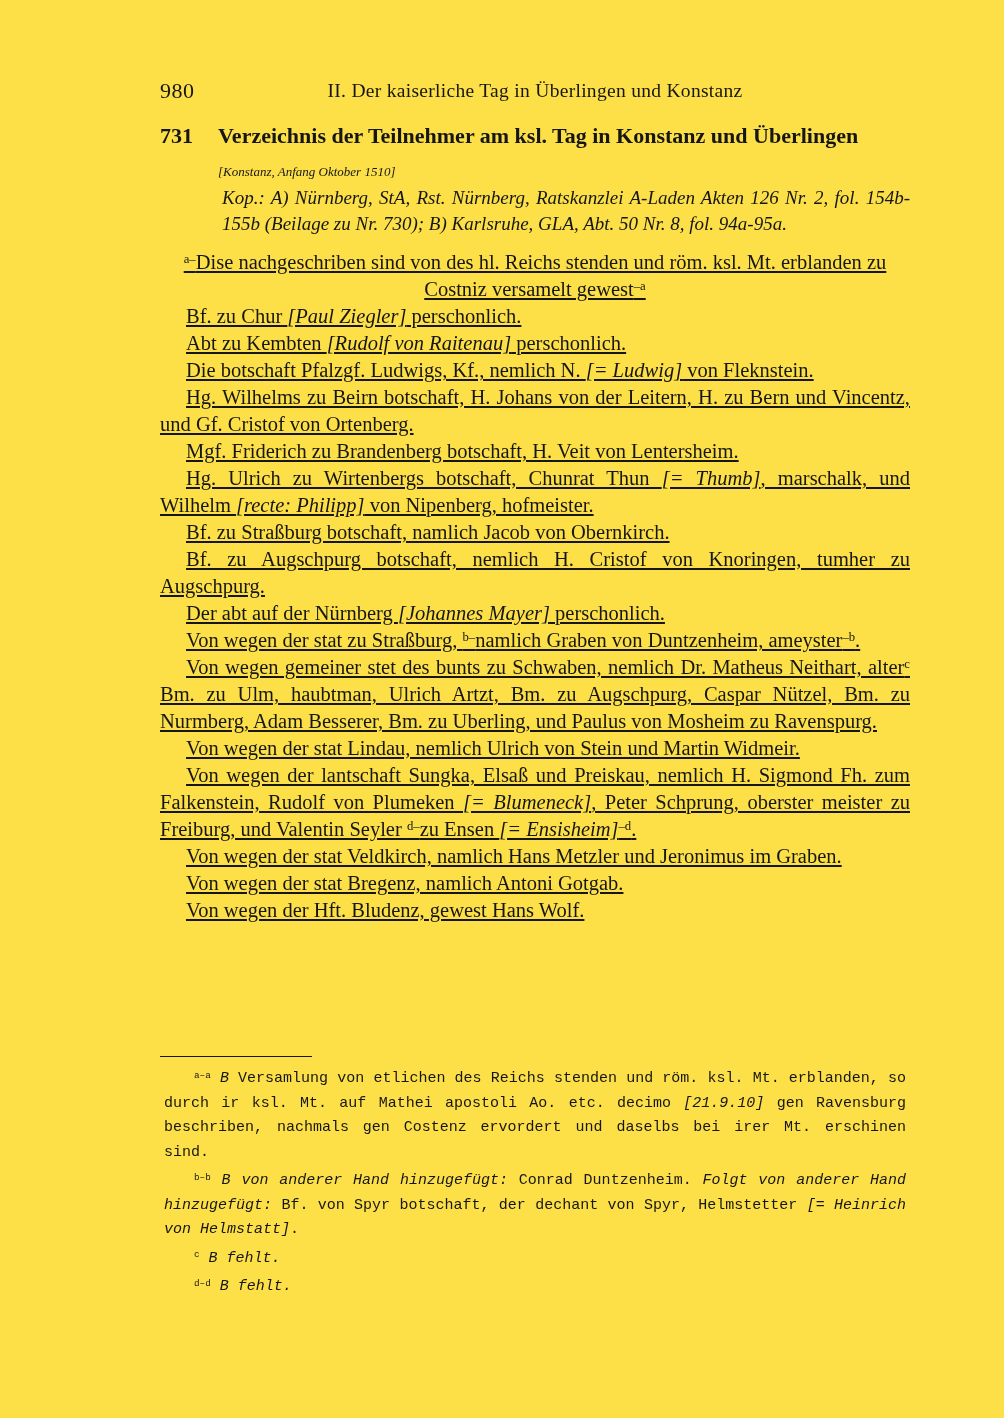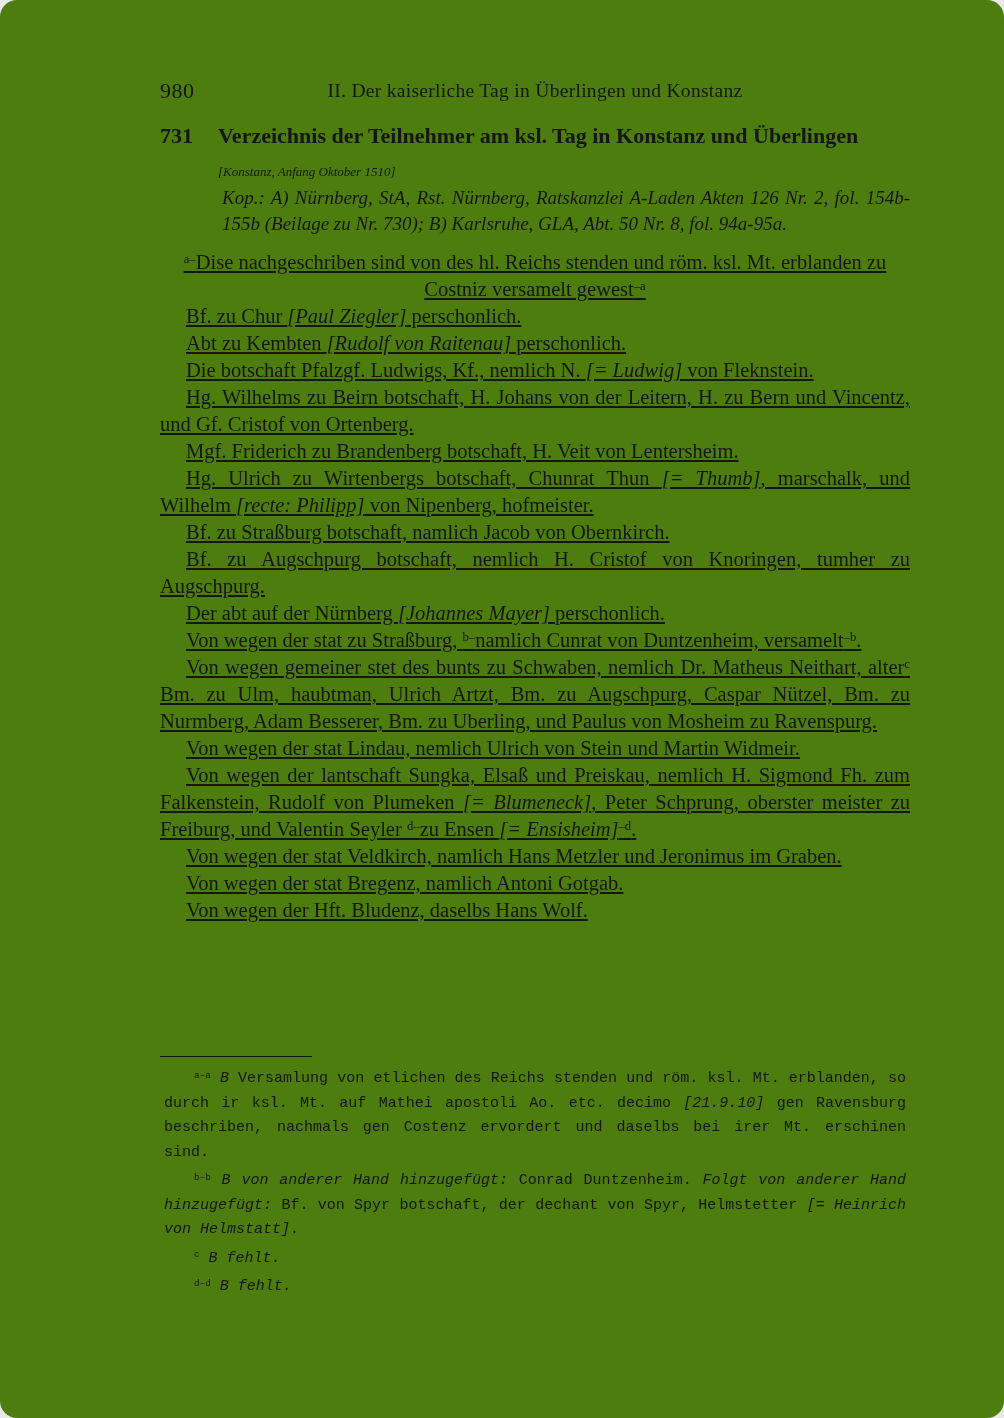--- a/index.html
+++ b/index.html
@@ -1,27 +1,26 @@
 <!DOCTYPE html>
 <html><head>
 <meta charset="utf-8">
 <style>
   html, body { margin: 0; padding: 0; background: #e8e8e8; }
   .page {
     position: relative;
     width: 1004px;
     height: 1418px;
     margin: 0 auto;
-    background: #4d7c0f;
+    background: #fde047;
     box-sizing: border-box;
     padding: 78px 94px 0 160px;
     font-family: "Liberation Serif", "DejaVu Serif", serif;
     color: #161616;
     overflow: hidden;
-    border-radius: 17px;
   }
   
   .header { position: relative; height: 30px; margin-bottom: 14px; }
   .page-number { position: absolute; left: 0; top: 0; font-size: 22px; letter-spacing: 0.5px; }
   .running-title { text-align: center; font-size: 19.5px; letter-spacing: 0.3px; padding-top: 2px; }
 
   
   .doc-heading { display: flex; font-weight: bold; font-size: 22px; line-height: 28px; margin-bottom: 9px; }
   .doc-number { width: 58px; flex: none; }
   .doc-title { flex: 1; }
@@ -71,27 +70,27 @@
     <p class="body-p opening"><span class="seg-sup">a–</span><span>Dise nachgeschriben sind von des hl. Reichs stenden und röm. ksl. Mt. erblanden zu Costniz versamelt gewest</span><span class="seg-sup">–a</span></p>
     <p class="body-p"><span>Bf. zu Chur </span><span class="seg-i">[Paul Ziegler]</span><span> perschonlich.</span></p>
     <p class="body-p"><span>Abt zu Kembten </span><span class="seg-i">[Rudolf von Raitenau]</span><span> perschonlich.</span></p>
     <p class="body-p"><span>Die botschaft Pfalzgf. Ludwigs, Kf., nemlich N. </span><span class="seg-i">[= Ludwig]</span><span> von Fleknstein.</span></p>
     <p class="body-p"><span>Hg. Wilhelms zu Beirn botschaft, H. Johans von der Leitern, H. zu Bern und Vincentz, und Gf. Cristof von Ortenberg.</span></p>
     <p class="body-p"><span>Mgf. Friderich zu Brandenberg botschaft, H. Veit von Lentersheim.</span></p>
     <p class="body-p"><span>Hg. Ulrich zu Wirtenbergs botschaft, Chunrat Thun </span><span class="seg-i">[= Thumb]</span><span>, marschalk, und Wilhelm </span><span class="seg-i">[recte: Philipp]</span><span> von Nipenberg, hofmeister.</span></p>
     <p class="body-p"><span>Bf. zu Straßburg botschaft, namlich Jacob von Obernkirch.</span></p>
     <p class="body-p"><span>Bf. zu Augschpurg botschaft, nemlich H. Cristof von Knoringen, tumher zu Augschpurg.</span></p>
     <p class="body-p"><span>Der abt auf der Nürnberg </span><span class="seg-i">[Johannes Mayer]</span><span> perschonlich.</span></p>
-    <p class="body-p"><span>Von wegen der stat zu Straßburg, </span><span class="seg-sup">b–</span><span>namlich Cunrat von Duntzenheim, versamelt</span><span class="seg-sup">–b</span><span>.</span></p>
+    <p class="body-p"><span>Von wegen der stat zu Straßburg, </span><span class="seg-sup">b–</span><span>namlich Graben von Duntzenheim, ameyster</span><span class="seg-sup">–b</span><span>.</span></p>
     <p class="body-p"><span>Von wegen gemeiner stet des bunts zu Schwaben, nemlich Dr. Matheus Neithart, alter</span><span class="seg-sup">c</span><span> Bm. zu Ulm, haubtman, Ulrich Artzt, Bm. zu Augschpurg, Caspar Nützel, Bm. zu Nurmberg, Adam Besserer, Bm. zu Uberling, und Paulus von Mosheim zu Ravenspurg.</span></p>
     <p class="body-p"><span>Von wegen der stat Lindau, nemlich Ulrich von Stein und Martin Widmeir.</span></p>
     <p class="body-p"><span>Von wegen der lantschaft Sungka, Elsaß und Preiskau, nemlich H. Sigmond Fh. zum Falkenstein, Rudolf von Plumeken </span><span class="seg-i">[= Blumeneck]</span><span>, Peter Schprung, oberster meister zu Freiburg, und Valentin Seyler </span><span class="seg-sup">d–</span><span>zu Ensen </span><span class="seg-i">[= Ensisheim]</span><span class="seg-sup">–d</span><span>.</span></p>
     <p class="body-p"><span>Von wegen der stat Veldkirch, namlich Hans Metzler und Jeronimus im Graben.</span></p>
     <p class="body-p"><span>Von wegen der stat Bregenz, namlich Antoni Gotgab.</span></p>
-    <p class="body-p"><span>Von wegen der Hft. Bludenz, daselbs Hans Wolf.</span></p>
+    <p class="body-p"><span>Von wegen der Hft. Bludenz, gewest Hans Wolf.</span></p>
   </div>
 
   <div class="footnotes">
     <hr class="fn-rule">
     <p class="footnote"><span class="seg-sup">a–a</span><span> </span><span class="seg-i">B</span><span> Versamlung von etlichen des Reichs stenden und röm. ksl. Mt. erblanden, so durch ir ksl. Mt. auf Mathei apostoli Ao. etc. decimo </span><span class="seg-i">[21.9.10]</span><span> gen Ravensburg beschriben, nachmals gen Costenz ervordert und daselbs bei irer Mt. erschinen sind.</span></p>
     <p class="footnote"><span class="seg-sup">b–b</span><span> </span><span class="seg-i">B von anderer Hand hinzugefügt:</span><span> Conrad Duntzenheim. </span><span class="seg-i">Folgt von anderer Hand hinzugefügt:</span><span> Bf. von Spyr botschaft, der dechant von Spyr, Helmstetter </span><span class="seg-i">[= Heinrich von Helmstatt]</span><span>.</span></p>
     <p class="footnote"><span class="seg-sup">c</span><span> </span><span class="seg-i">B fehlt.</span></p>
     <p class="footnote"><span class="seg-sup">d–d</span><span> </span><span class="seg-i">B fehlt.</span></p>
   </div>
 

